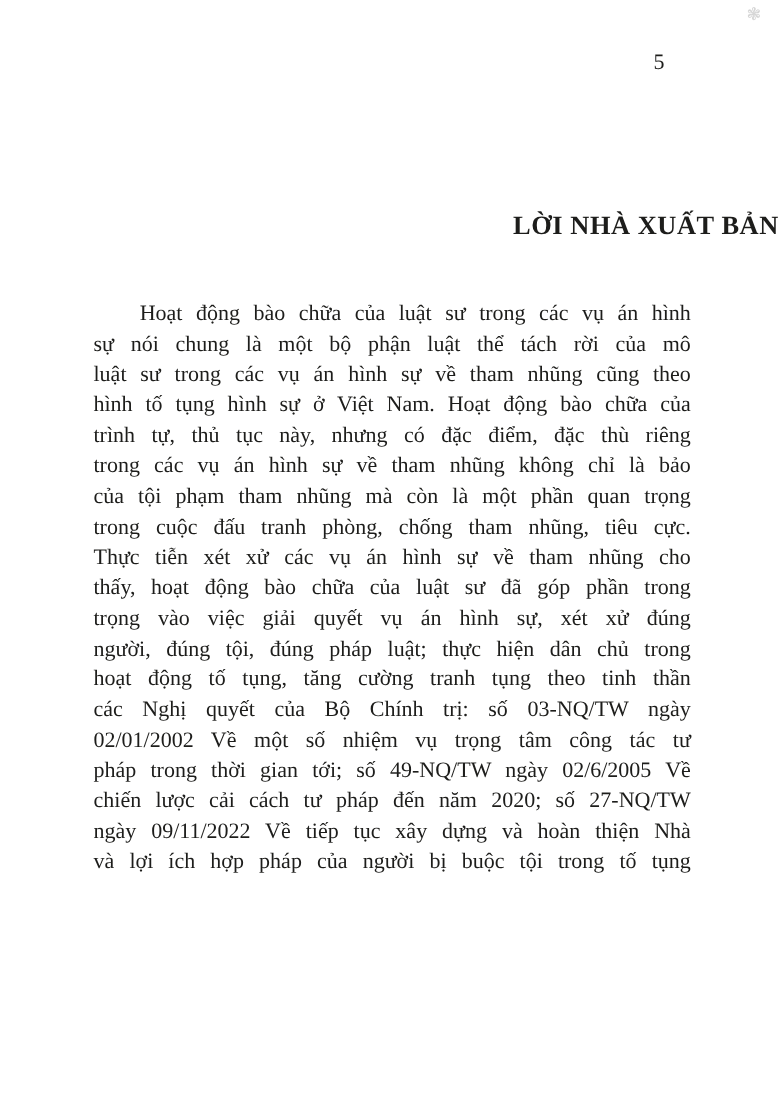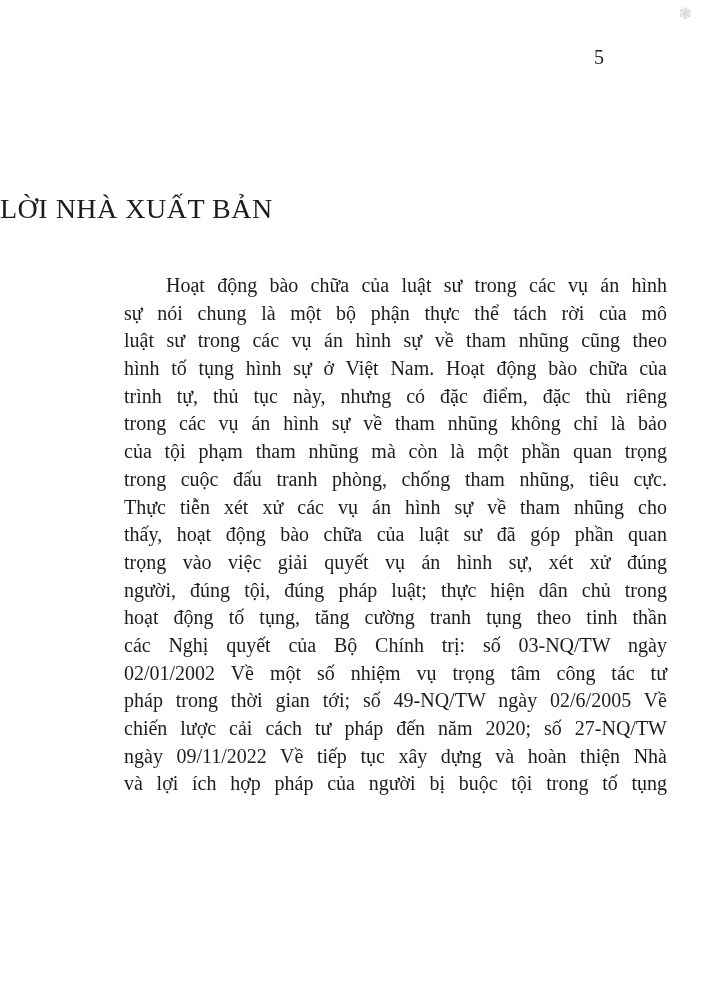--- a/index.html
+++ b/index.html
@@ -29,35 +29,34 @@
   .page-number {
     position: absolute;
     top: 46px;
     right: 104px;
     font-size: 20px;
     color: #1d1d1b;
   }
   .title {
     margin: 193px 0 0 0;
     padding: 0;
-    text-align: left;
-    font-size: 28px;
-    font-weight: normal;
+    text-align: right;
+    font-size: 24px;
+    font-weight: bold;
     letter-spacing: 0.5px;
     color: #1d1d1b;
   }
   .paragraph {
     position: absolute;
     top: 272px;
     left: 85px;
     width: 543px;
     font-size: 20px;
     line-height: 27.7px;
     color: #1d1d1b;
-    margin-left: 39px;
   }
   .body-line {
     text-align: justify;
     text-align-last: justify;
     white-space: normal;
     height: 27.7px;
     overflow: visible;
   }
   .body-line.first {
     text-indent: 42px;
@@ -65,29 +64,29 @@
 </style>
 </head>
 <body>
 
 <div class="page">
   <span class="ornament">❃</span>
   <div class="page-number">5</div>
   <h1 class="title">LỜI NHÀ XUẤT BẢN</h1>
   <div class="paragraph">
       <div class="body-line first">Hoạt động bào chữa của luật sư trong các vụ án hình</div>
-      <div class="body-line">sự nói chung là một bộ phận thực thể tách rời của mô</div>
+      <div class="body-line">sự nói chung là một bộ phận luật thể tách rời của mô</div>
       <div class="body-line">luật sư trong các vụ án hình sự về tham nhũng cũng theo</div>
       <div class="body-line">hình tố tụng hình sự ở Việt Nam. Hoạt động bào chữa của</div>
       <div class="body-line">trình tự, thủ tục này, nhưng có đặc điểm, đặc thù riêng</div>
       <div class="body-line">trong các vụ án hình sự về tham nhũng không chỉ là bảo</div>
       <div class="body-line">của tội phạm tham nhũng mà còn là một phần quan trọng</div>
       <div class="body-line">trong cuộc đấu tranh phòng, chống tham nhũng, tiêu cực.</div>
       <div class="body-line">Thực tiễn xét xử các vụ án hình sự về tham nhũng cho</div>
-      <div class="body-line">thấy, hoạt động bào chữa của luật sư đã góp phần quan</div>
+      <div class="body-line">thấy, hoạt động bào chữa của luật sư đã góp phần trong</div>
       <div class="body-line">trọng vào việc giải quyết vụ án hình sự, xét xử đúng</div>
       <div class="body-line">người, đúng tội, đúng pháp luật; thực hiện dân chủ trong</div>
       <div class="body-line">hoạt động tố tụng, tăng cường tranh tụng theo tinh thần</div>
       <div class="body-line">các Nghị quyết của Bộ Chính trị: số 03-NQ/TW ngày</div>
       <div class="body-line">02/01/2002 Về một số nhiệm vụ trọng tâm công tác tư</div>
       <div class="body-line">pháp trong thời gian tới; số 49-NQ/TW ngày 02/6/2005 Về</div>
       <div class="body-line">chiến lược cải cách tư pháp đến năm 2020; số 27-NQ/TW</div>
       <div class="body-line">ngày 09/11/2022 Về tiếp tục xây dựng và hoàn thiện Nhà</div>
       <div class="body-line">và lợi ích hợp pháp của người bị buộc tội trong tố tụng</div>
     </div>

